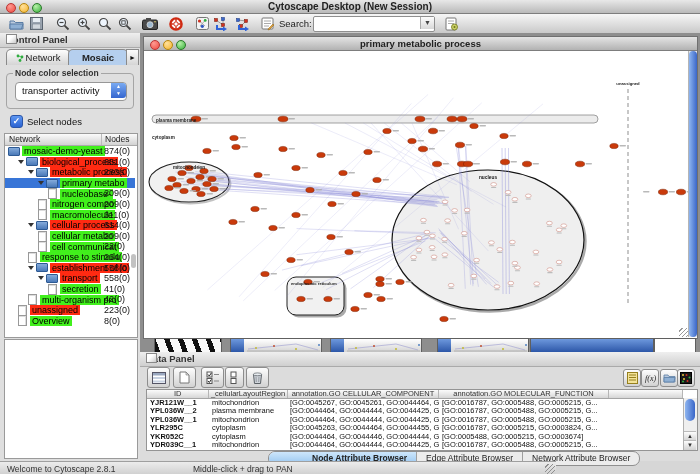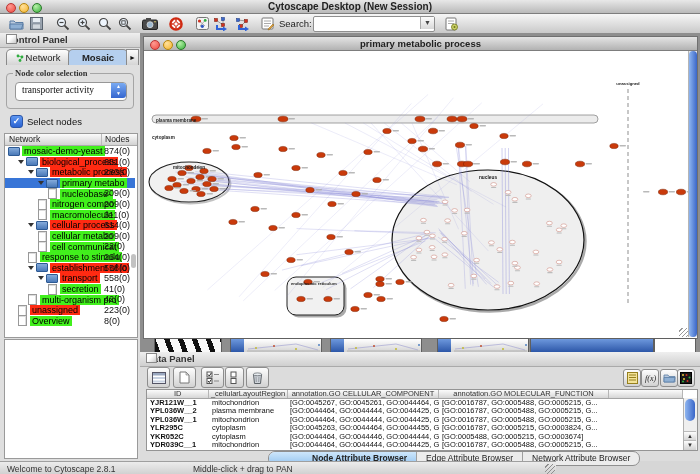--- a/index.html
+++ b/index.html
@@ -36,21 +36,21 @@
   .float-icon{position:absolute;right:5px;top:3px;width:9px;height:8px;border:1px solid #888;
     background:linear-gradient(135deg,#fff 40%,#ccc);}
   .cp-tab{position:absolute;top:16px;height:15px;border:1px solid #8a8a8a;border-bottom:none;
     border-radius:5px 5px 0 0;font-size:9.5px;text-align:center;line-height:15px;
     background:linear-gradient(#fdfdfd,#d5d5d5);color:#222;}
   #tab-network{left:6px;width:62px;}
   #tab-mosaic{left:68px;width:58px;background:#b5cfee;font-weight:bold;}
   #tab-overflow{position:absolute;left:126px;top:16px;width:11px;height:15px;border:1px solid #8a8a8a;
     border-bottom:none;font-size:7px;line-height:15px;text-align:center;background:linear-gradient(#fdfdfd,#d5d5d5);}
   .net-tab-icon{display:inline-block;vertical-align:-1px;margin-right:2px;}
-  #groupbox{position:absolute;left:6px;top:40px;width:126px;height:34px;border:1px solid #a5a5a5;border-radius:4px;font-family:Liberation Serif, serif;}
+  #groupbox{position:absolute;left:6px;top:40px;width:126px;height:34px;border:1px solid #a5a5a5;border-radius:4px;}
   #group-label{position:absolute;left:6px;top:-6px;padding:0 2px;background:#dfdfdf;font-size:8.5px;font-weight:bold;color:#333;}
   #combo{position:absolute;left:8px;top:8px;width:110px;height:17px;background:#fff;border:1px solid #979797;border-radius:4px;}
   #combo .val{position:absolute;left:6px;top:2px;font-size:9.5px;color:#111;}
   #combo .cap{position:absolute;right:0;top:0;width:15px;height:15px;border-radius:0 3px 3px 0;
     background:linear-gradient(#79aaf2,#3566cf);color:#fff;font-size:5px;line-height:7px;text-align:center;}
   #checkrow{position:absolute;left:10px;top:82px;height:12px;}
   #aqua-check{position:absolute;left:0;top:0;width:11px;height:11px;border-radius:3px;
     background:linear-gradient(#5e97f2,#2b63d2);border:1px solid #2a55a8;color:#fff;
     font-size:9px;line-height:11px;text-align:center;font-weight:bold;}
   #check-label{position:absolute;left:17px;top:1px;font-size:9.5px;white-space:nowrap;}

